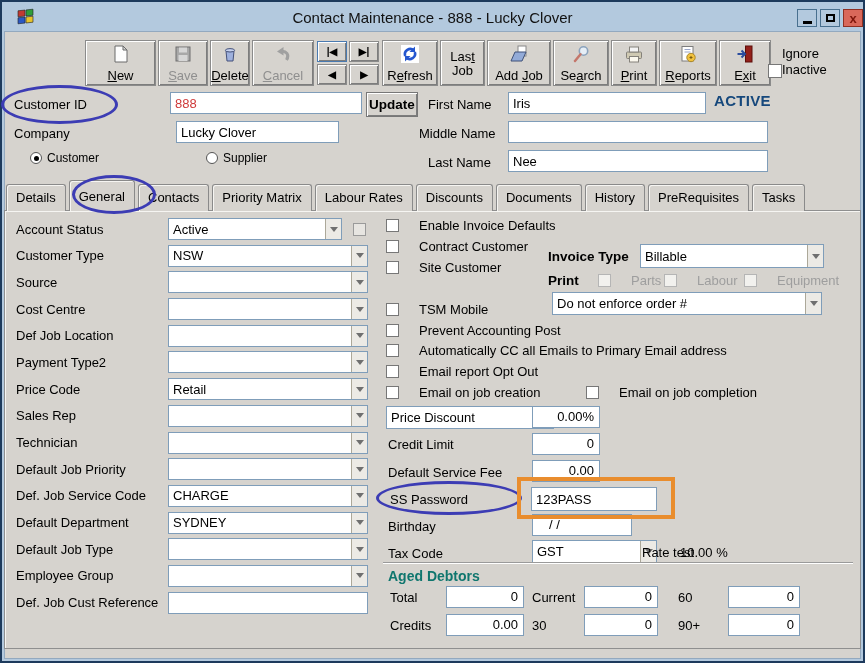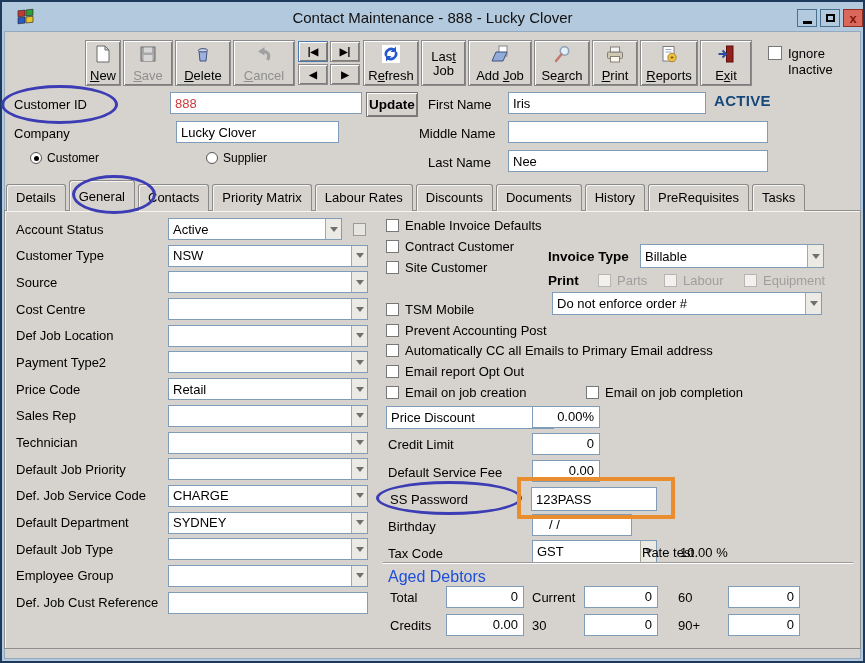--- a/index.html
+++ b/index.html
@@ -18,55 +18,55 @@
   .wbtn.close{background:#d9685a;border-color:#8f2f22;color:#7e150b;font-weight:bold;font-size:13px}
   
   .toolbar{position:absolute;left:85px;top:40px;height:46px;display:flex;gap:2px;align-items:stretch}
   .tbtn{display:flex;flex-direction:column;align-items:center;justify-content:space-between;padding:3px 0 2px;background:#d6d3ce;border:1px solid #8b8b8b;box-shadow:inset 1px 1px 0 #fff,inset -1px -1px 0 #7d7d7d;font-family:inherit;font-size:13px;line-height:14px}
   .tbtn .tl{white-space:nowrap}
   .tbtn.dis{color:#8f8f8f}
   .u{text-decoration:underline}
   .navgrid{width:64px;display:grid;grid-template-columns:1fr 1fr;grid-template-rows:1fr 1fr;gap:2px;padding:1px}
   .navbtn{font-family:inherit;font-size:10px;font-weight:bold;background:#d6d3ce;border:1px solid #8b8b8b;box-shadow:inset 1px 1px 0 #fff,inset -1px -1px 0 #7d7d7d}
   .navbtn.focus{border:1px solid #4a7ab0}
-  .ignore{position:absolute;left:768px;top:46px;display:flex;gap:6px;align-items:flex-start}
+  .ignore{position:absolute;left:768px;top:46px;display:flex;gap:0;align-items:flex-end}
   .twolines span{display:block;line-height:16px}
   
   .lbl{position:absolute;line-height:16px;white-space:nowrap}
   .blabel{position:absolute;font-weight:bold;font-size:13.5px;white-space:nowrap}
   .tinput{border:1px solid #7f9db9;background:#fff;height:22px;padding:1px 4px;font-family:inherit;font-size:13px}
   .red{color:#cf3a3a}
   .btn{position:absolute;background:#d6d3ce;border:1px solid #777;box-shadow:inset 1px 1px 0 #fff,inset -1px -1px 0 #7d7d7d;font-weight:bold;font-size:13.5px;font-family:inherit}
   .active-badge{position:absolute;font-weight:bold;font-size:15px;color:#16487c;letter-spacing:.3px}
   .radio{position:absolute;display:flex;align-items:center;gap:5px;font-size:12px}
   .rb{width:12px;height:12px;border-radius:50%;background:#fff;border:1px solid #555;display:inline-flex;align-items:center;justify-content:center}
   .rb.checked::after{content:"";width:5px;height:5px;border-radius:50%;background:#000}
   .cbox{width:13px;height:13px;background:#fff;border:1px solid #777;flex:none;display:inline-block}
   .cbox.dis{background:#f2f1ee;border-color:#b5b5b5}
-  .chk{position:absolute;display:flex;align-items:flex-start;gap:6px;line-height:14px;white-space:nowrap}
+  .chk{position:absolute;display:flex;align-items:flex-start;gap:20px;line-height:14px;white-space:nowrap}
   .chk.dis{color:#9e9e9e}
   
   .tabs{position:absolute;left:6px;top:180px;height:31px;display:flex;gap:3px;align-items:flex-end;z-index:4}
   .tab{height:27px;line-height:26px;padding:0 9px;background:#d6d3ce;border:1px solid #8a8a8a;border-bottom:none;border-radius:3px 3px 0 0;box-shadow:inset 1px 1px 0 #f6f5f2;white-space:nowrap}
   .tab.selected{height:31px;line-height:31px;position:relative;z-index:6}
   .panel{position:absolute;left:4px;top:210px;width:857px;height:439px;background:#d6d3ce;border:1px solid #8f8f8f;box-shadow:inset 1px 1px 0 #f6f5f2;z-index:1}
   
   .dd{display:inline-flex;align-items:center;background:#fff;border:1px solid #7f9db9;height:22px;width:200px}
   .dd.abs{position:absolute}
   .ddv{flex:1;padding:0 4px;white-space:nowrap;overflow:hidden}
   .ddb{width:16px;align-self:stretch;border-left:1px solid #aca899;background:#eceae5;display:flex;align-items:center;justify-content:center}
   .ddb::after{content:"";width:0;height:0;border-left:4px solid transparent;border-right:4px solid transparent;border-top:5px solid #6f6f6f}
   .vbox{position:absolute;height:22px;background:#fff;border:1px solid #7f9db9;text-align:right;padding:2px 5px;font-size:13px}
   .leftcol{position:absolute;left:16px;top:218px;display:flex;flex-direction:column;gap:4.7px;z-index:2}
   .lrow{display:flex;align-items:center;height:22px}
   .flabel{width:152px;flex:none}
   .dd.w174{width:174px}
   .acb{margin-left:11px;width:13px;height:13px;background:#e7e5e1;border:1px solid #9a9a9a}
   .sep{position:absolute;left:383px;top:562px;width:470px;height:2px;background:#9a9a9a;border-bottom:1px solid #fff;z-index:2}
-  .aged-title{position:absolute;font-weight:normal;font-size:16px;color:#1d4ed8;z-index:2}
+  .aged-title{position:absolute;font-weight:bold;font-size:14px;color:#0f766e;z-index:2}
   .z2{z-index:2}
   
   .ellipse{position:absolute;border:3px solid #3c3cb4;border-radius:50%;pointer-events:none;z-index:10}
   .orect{position:absolute;border:4px solid #e98d2e;pointer-events:none;z-index:10}
   .rate{position:absolute;white-space:nowrap;z-index:2}
   .rate .val{margin-left:-14px}
   .ticon{width:20px;height:20px;display:block}
 </style>
 </head>
 <body>
@@ -89,36 +89,36 @@
   <span class="wbtn">
       <span class="glyph-min"></span>
     </span>
   <span class="wbtn">
       <span class="glyph-max"></span>
     </span>
   <span class="wbtn close">x</span>
 </span>
 
 <div class="toolbar">
-  <button class="tbtn" style="width:36px">
+  <button class="tbtn" style="width:71px">
     <span class="ticon"><svg width="20" height="20" viewBox="0 0 20 20">
           <path d="M4 2h8l4 4v12H4z" fill="#fdfdfd" stroke="#6b6b6b"></path>
           <path d="M12 2v4h4z" fill="#d8d8d8" stroke="#6b6b6b"></path>
         </svg></span>
     <span class="tl"><span></span><span class="u">N</span><span>ew</span></span>
   </button>
   <button class="tbtn dis" style="width:50px">
     <span class="ticon"><svg width="20" height="20" viewBox="0 0 20 20">
           <rect x="3" y="3" width="14" height="14" fill="#a8a8a8" stroke="#6f6f6f"></rect>
           <rect x="6" y="3.5" width="8" height="5" fill="#d6d6d6"></rect>
           <rect x="5.5" y="11" width="9" height="6" fill="#d6d6d6"></rect>
         </svg></span>
     <span class="tl"><span></span><span class="u">S</span><span>ave</span></span>
   </button>
-  <button class="tbtn" style="width:56px">
+  <button class="tbtn" style="width:40px">
     <span class="ticon"><svg width="20" height="20" viewBox="0 0 20 20">
           <path d="M6 7h8l-1 10H7z" fill="#9eb0dd" stroke="#44517a"></path>
           <ellipse cx="10" cy="6.3" rx="4.6" ry="1.7" fill="#c7d2ee" stroke="#44517a"></ellipse>
         </svg></span>
     <span class="tl"><span></span><span class="u">D</span><span>elete</span></span>
   </button>
   <button class="tbtn dis" style="width:62px">
     <span class="ticon"><svg width="20" height="20" viewBox="0 0 20 20">
           <path d="M13.5 16c3.5-5-.5-9.5-5.5-8.7" stroke="#a0a0a0" stroke-width="3" fill="none"></path>
           <path d="M10.5 3 4 7.6l6.5 4z" fill="#a0a0a0"></path>

